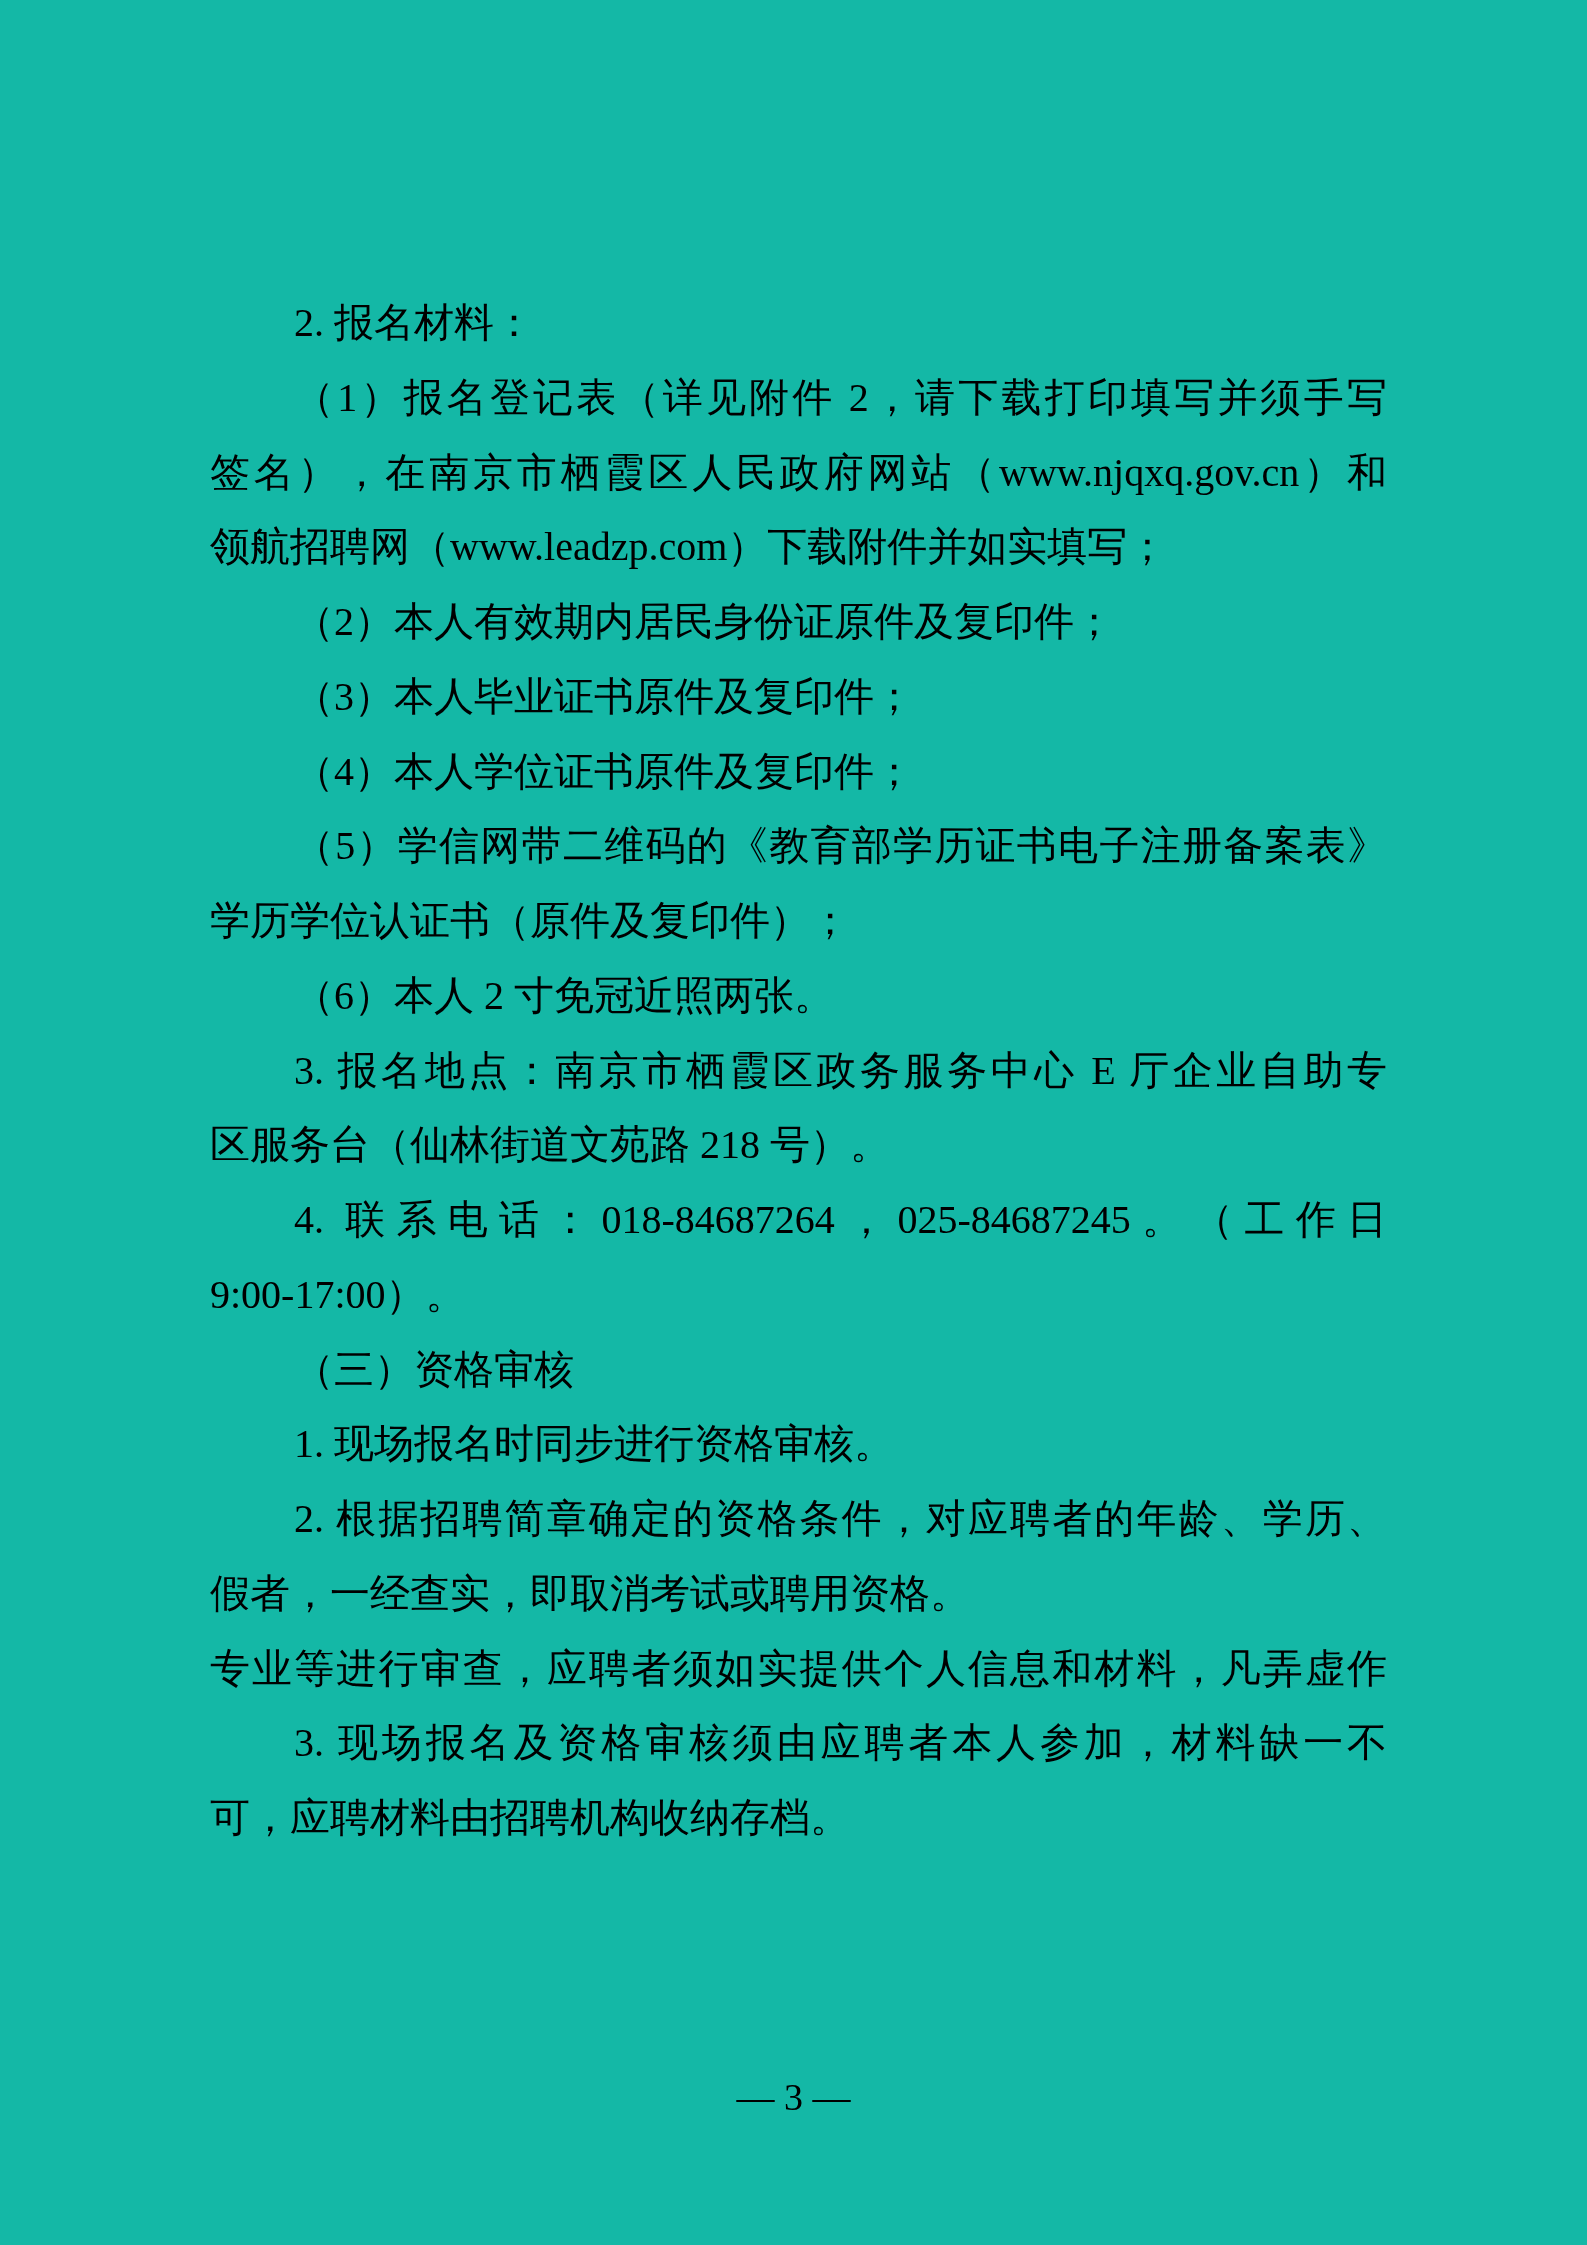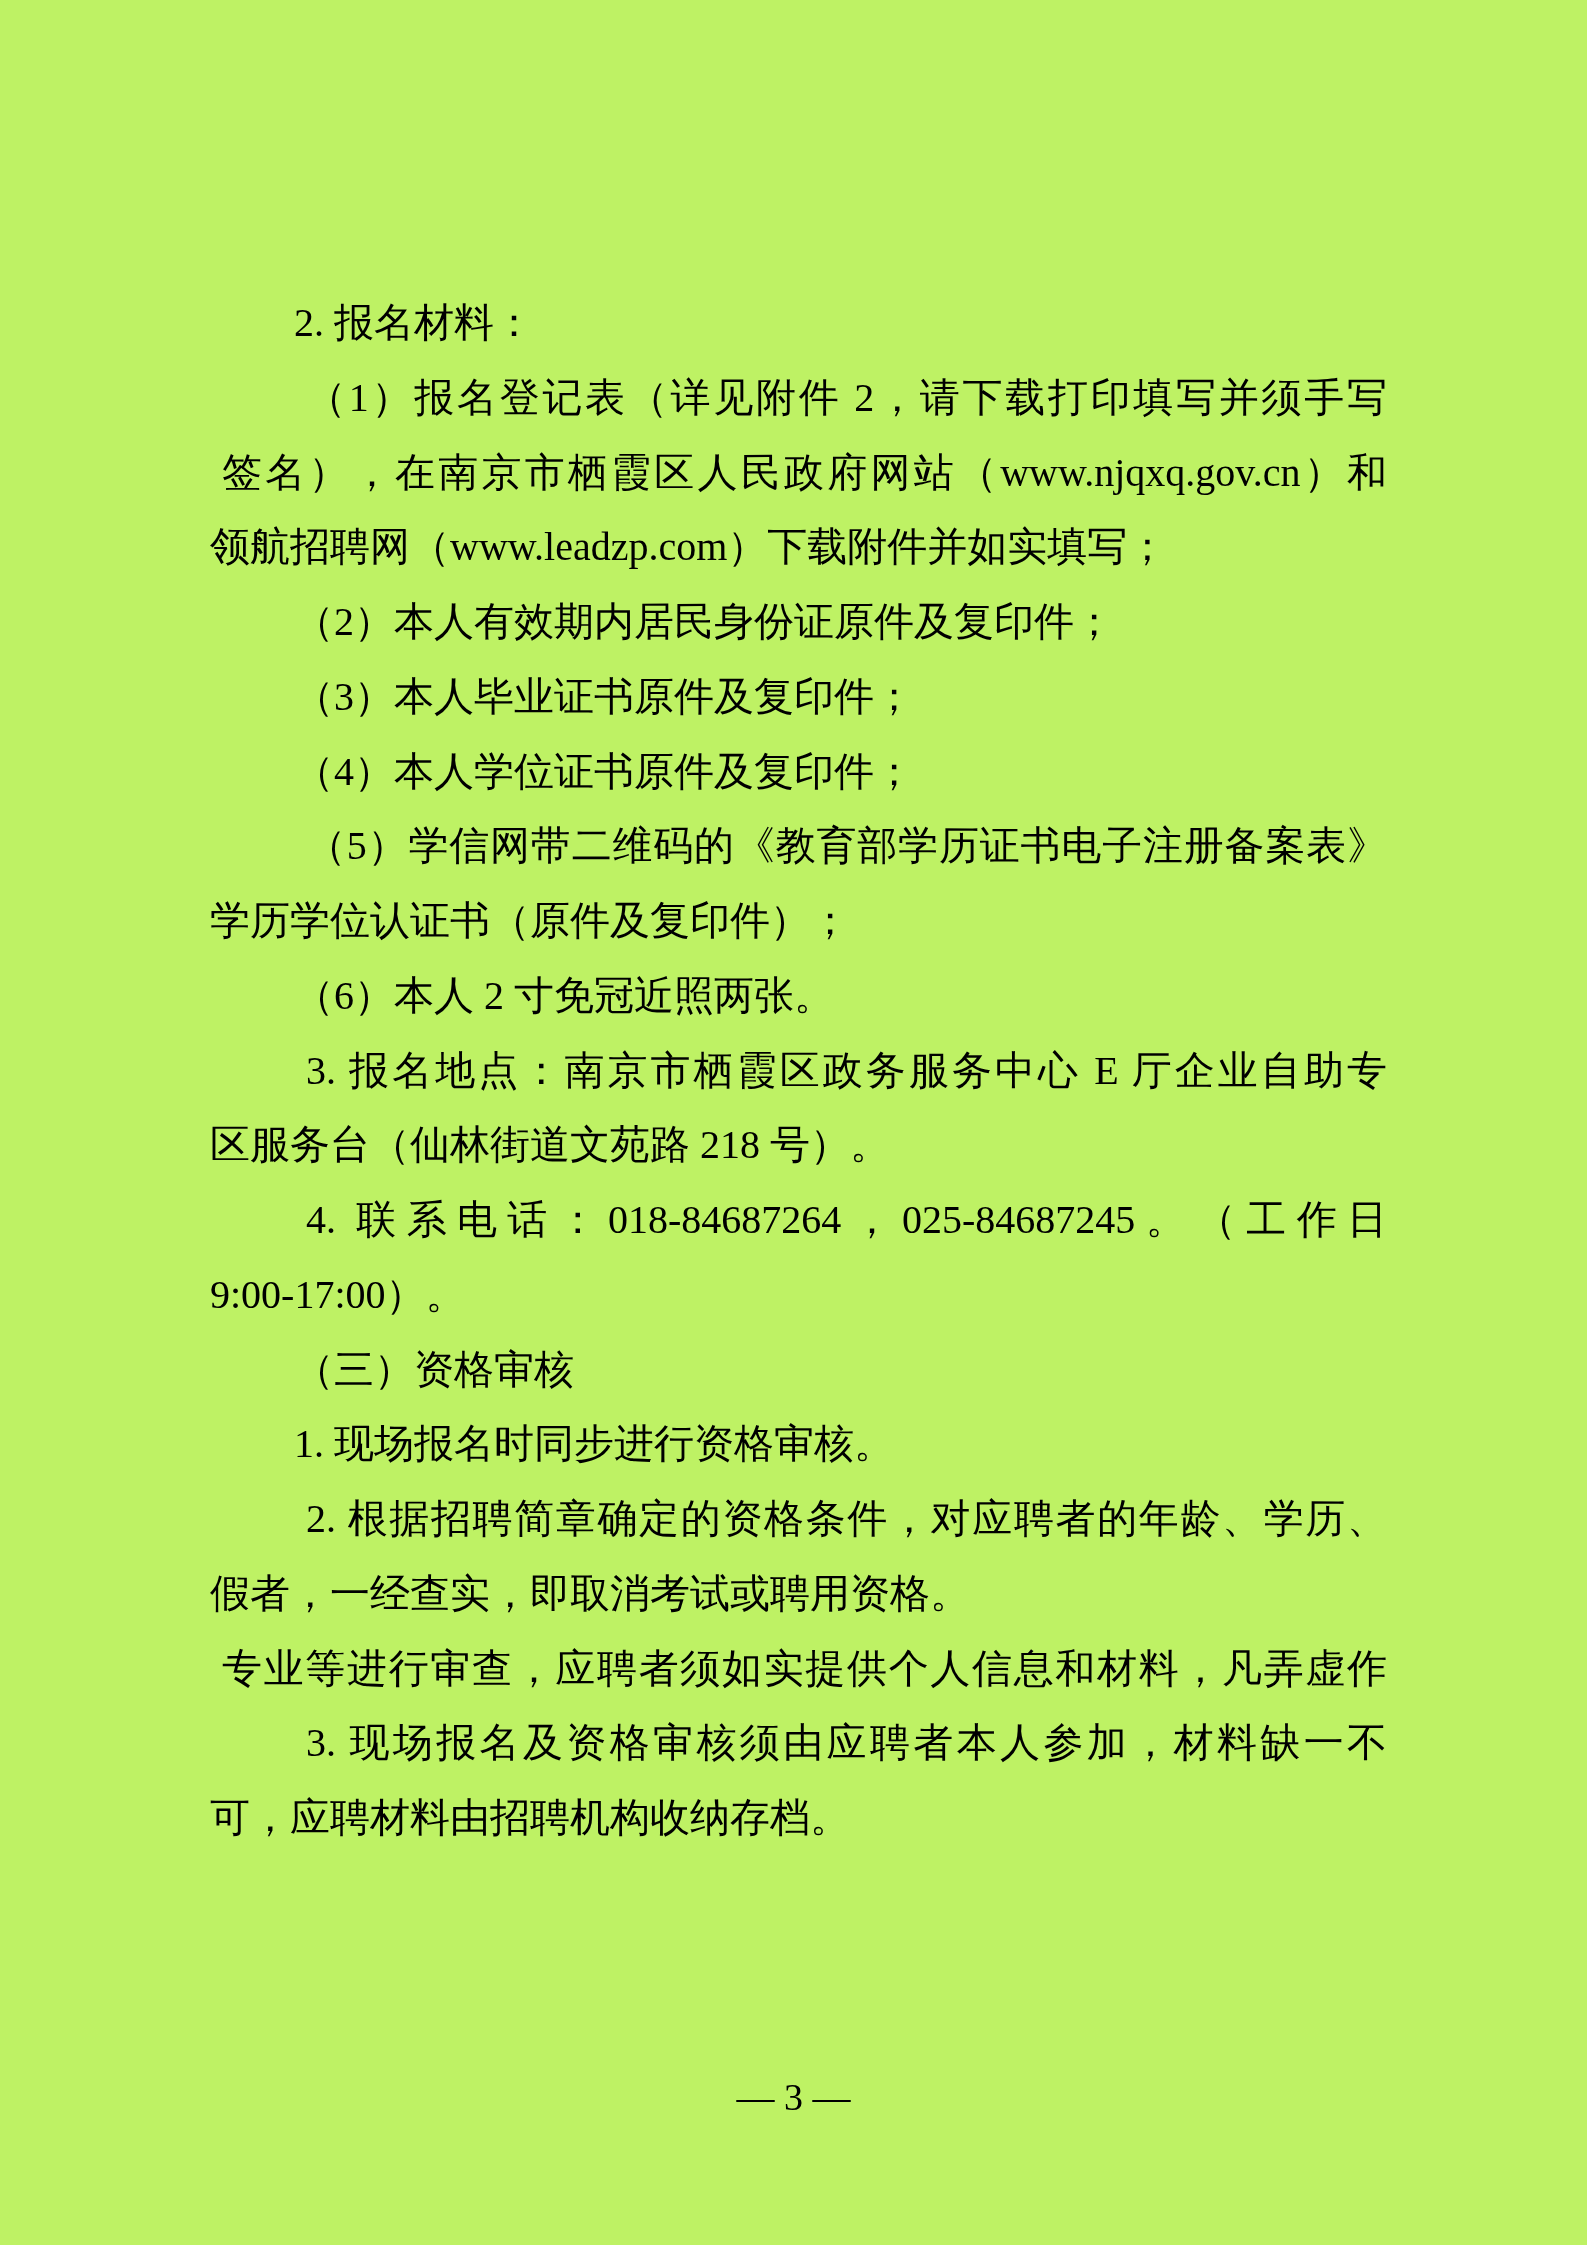--- a/index.html
+++ b/index.html
@@ -31,40 +31,39 @@
     letter-spacing: 0;
   }
   .line.indent {
     padding-left: 84px;
   }
   .line.justify {
     white-space: normal;
     text-align: justify;
     text-align-last: justify;
     overflow: hidden;
-    margin-left: 12px;
   }
   .line.heading {
     
     font-weight: normal;
   }
   .page-number {
     position: absolute;
     top: 2072px;
     left: 0;
     width: 100%;
     text-align: center;
     font-size: 38px;
     line-height: 50px;
   }
 </style>
 </head>
 <body>
 
-<div class="page" style="background: #bef264; color: rgb(0, 0, 0);">
+<div class="page" style="background: #14b8a6; color: rgb(0, 0, 0);">
   <div class="content">
       <div class="line indent">2. 报名材料：</div>
       <div class="line indent justify">（1）报名登记表（详见附件 2，请下载打印填写并须手写</div>
       <div class="line justify">签名），在南京市栖霞区人民政府网站（www.njqxq.gov.cn）和</div>
       <div class="line">领航招聘网（www.leadzp.com）下载附件并如实填写；</div>
       <div class="line indent">（2）本人有效期内居民身份证原件及复印件；</div>
       <div class="line indent">（3）本人毕业证书原件及复印件；</div>
       <div class="line indent">（4）本人学位证书原件及复印件；</div>
       <div class="line indent justify">（5）学信网带二维码的《教育部学历证书电子注册备案表》</div>
       <div class="line">学历学位认证书（原件及复印件）；</div>

